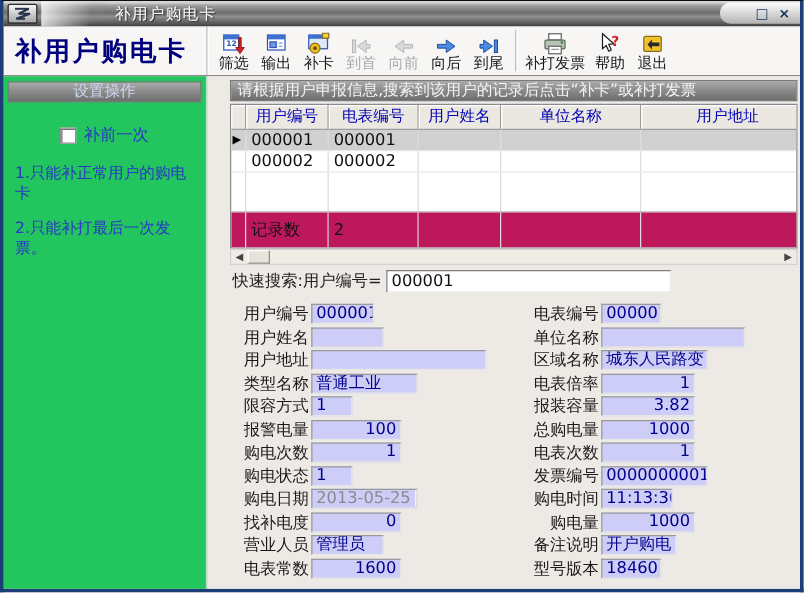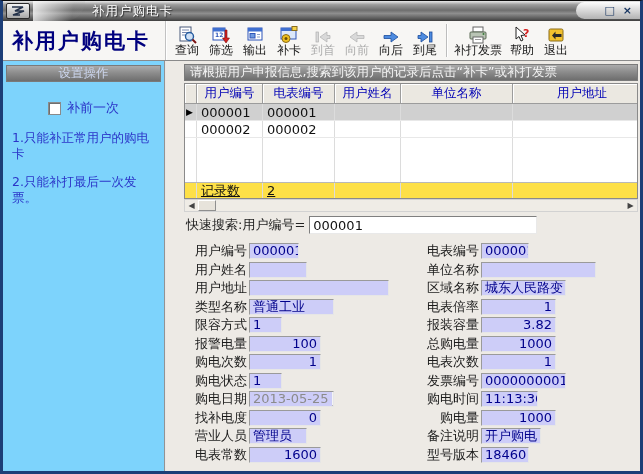--- a/index.html
+++ b/index.html
@@ -34,21 +34,21 @@
   .tb-buttons { display:flex; align-items:stretch; padding-left:4px; }
   .tbtn { display:flex; flex-direction:column; align-items:center; justify-content:center;
     padding:1px 3px; min-width:34px; cursor:default; }
   .tbtn .tlabel { font-size:12px; color:#151515; line-height:13px; white-space:nowrap; }
   .tbtn.disabled .tlabel { color:#ababab; }
   .tbtn .ticon { height:19px; display:flex; align-items:flex-end; justify-content:center; }
   .tb-sep { width:1px; background:#bdbdbd; box-shadow:1px 0 0 #ffffff; margin:3px 4px; }
 
   
   .content { flex:1; display:flex; min-height:0; }
-  .sidebar { flex:0 0 163px; background:#7dd3fc; border-right:2px groove #e7e7e7; padding:4px 3px 17px 3px; }
+  .sidebar { flex:0 0 163px; background:#22c55e; border-right:2px groove #e7e7e7; padding:4px 3px 17px 3px; }
   .gray-bar { height:17px; background:linear-gradient(180deg,#ababab,#8d8d8d 45%,#6e6e6e);
     border:1px solid #7a7a7a; display:flex; align-items:center; }
   .sidebar .gray-bar { justify-content:center; color:#ccd6ee; font-size:12.5px; }
   .chk-row { margin-top:17px; display:flex; align-items:center; justify-content:center; gap:6px; color:#2b35c8; font-size:13px; }
   .chk-box { width:13px; height:13px; background:#ffffff; border:1px solid #8a8a8a;
     box-shadow:inset 1px 1px 0 #6f6f6f; }
   .side-note { color:#2b35c8; font-size:12.5px; margin:13px 4px 0 6px; line-height:1.25; }
 
   .main { flex:1; display:flex; flex-direction:column; background:#edeae5; padding:3px 2px 0 18px; min-width:0; }
   .instruction { color:#f4f4f4; font-size:12.5px; padding-left:5px; white-space:nowrap; overflow:hidden; }
@@ -63,21 +63,21 @@
     display:flex; align-items:center; padding-left:4px; overflow:hidden; white-space:nowrap; }
   .trow { border-bottom:1px solid #e8e8e8; }
   .trow.selected .td { background:#d0d0d0; }
   .ptr { font-size:9px; color:#000; margin-left:1px; }
   .ind { flex:0 0 12px; padding-left:0; }
   .c1 { flex:0 0 66px; } .c2 { flex:0 0 72px; } .c3 { flex:0 0 66px; }
   .c4 { flex:0 0 112px; } .c5 { flex:0 0 139px; } .c6 { flex:1 1 auto; min-width:0; padding-left:1px; }
   .tfill { flex:1 1 auto; }
   .tfill .td { height:auto; }
   .tfoot { border-top:1px solid #b8b8b8; }
-  .tfoot .td { background:#fde047; height:15px;text-decoration:underline; }
+  .tfoot .td { background:#be185d; height:28px; }
 
   
   .hscroll { height:13px; margin-top:0; background:#efece6; border:1px solid #d2d2d2; display:flex; align-items:center; }
   .hs-arrow { width:13px; height:11px; display:flex; align-items:center; justify-content:center; color:#444; font-size:8px; }
   .hs-thumb { width:18px; height:11px; background:#e7e3db; border:1px solid; border-color:#ffffff #8f8f8f #8f8f8f #ffffff; }
   .hs-space { flex:1; }
 
   
   .qsearch { height:26px; display:flex; align-items:center; padding-left:2px; }
   .qs-label { font-size:13px; color:#222222; white-space:nowrap; }
@@ -141,33 +141,20 @@
       <span class="win-btn">×</span>
     </div>
   </div>
 
   <div class="toolbar">
     <div class="big-title">补用户购电卡</div>
 
     <div class="tb-buttons">
       <div class="tbtn">
         <span class="ticon">
-          <svg width="19" height="18" viewBox="0 0 19 18">
-              <rect x="2" y="1" width="11" height="14" fill="#ffffff" stroke="#4a5a7a"></rect>
-              <line x1="4" y1="4" x2="11" y2="4" stroke="#7a8ab0"></line>
-              <line x1="4" y1="6.5" x2="11" y2="6.5" stroke="#7a8ab0"></line>
-              <line x1="4" y1="9" x2="11" y2="9" stroke="#7a8ab0"></line>
-              <circle cx="11.5" cy="10.5" r="4" fill="#cfe0f5" stroke="#235a9e" stroke-width="1.4"></circle>
-              <line x1="14.5" y1="13.5" x2="18" y2="17" stroke="#7a1010" stroke-width="2"></line>
-            </svg>
-        </span>
-        <span class="tlabel">查询</span>
-      </div>
-      <div class="tbtn">
-        <span class="ticon">
           <svg width="18" height="18" viewBox="0 0 18 18">
               <rect x="1" y="2" width="12" height="12" fill="#ffffff" stroke="#2f55b8"></rect>
               <rect x="1" y="2" width="12" height="3.5" fill="#3f6fd0"></rect>
               <text x="3" y="11" font-size="6" fill="#2f55b8" font-weight="bold">12</text>
               <path d="M13 4 V12 L10.5 12 L14 17 L17.5 12 L15 12 V4 Z" fill="#d42020" stroke="#7a0d0d" stroke-width=".6"></path>
             </svg>
         </span>
         <span class="tlabel">筛选</span>
       </div>
       <div class="tbtn">

